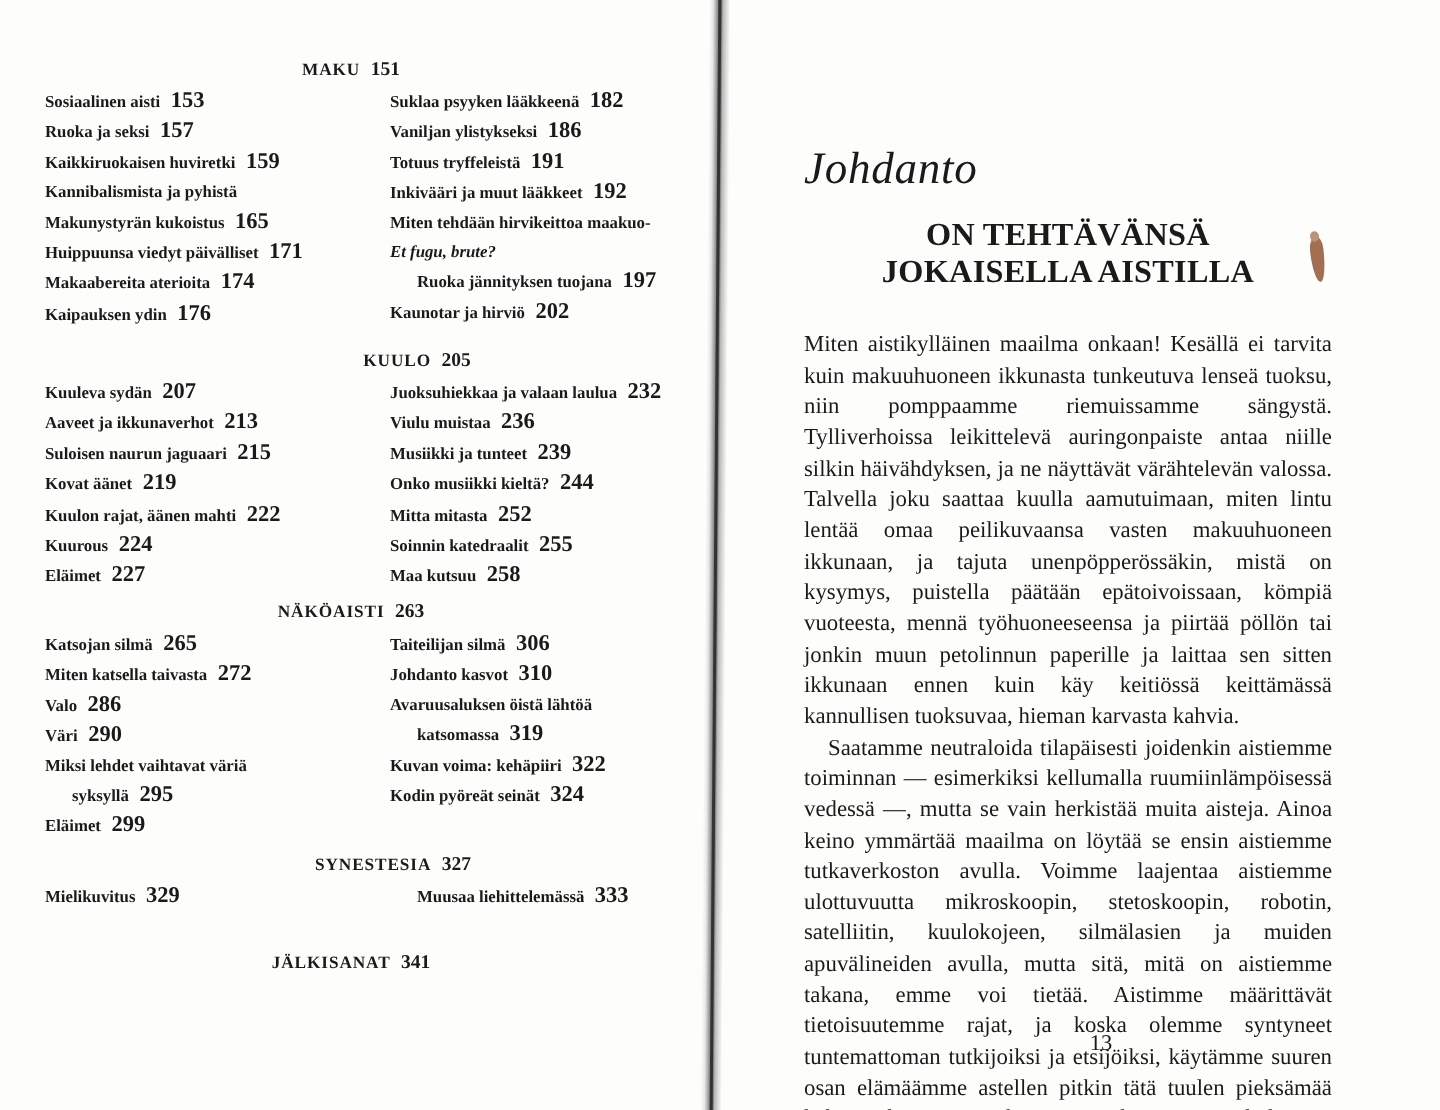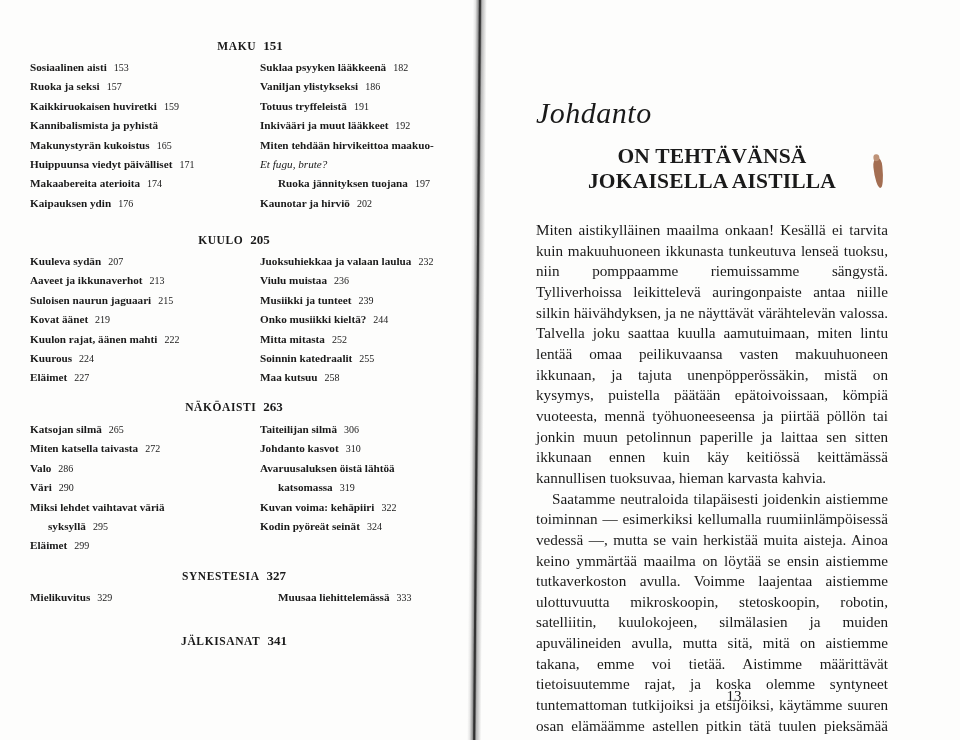--- a/index.html
+++ b/index.html
@@ -79,37 +79,37 @@
   .toc-col.right { padding-left: 26px; }
 
   .toc-line {
     font-size: 11.2px;
     line-height: 19.4px;
     font-weight: bold;
     white-space: nowrap;
     font-family: "Liberation Serif", serif;
   }
   .toc-line.indent { padding-left: 18px; }
-  .toc-line.ital { font-style: italic; font-weight: normal; }
+  .toc-line.ital { font-style: italic; font-weight: bold; }
   .toc-line .pg {
-    font-weight: normal;
+    font-weight: bold;
     font-style: normal;
     margin-left: 7px;
-    font-size: 10px;
+    font-size: 15px;
   }
 
   
   .blk { position: absolute; }
-  #maku-head      { top: 38px;  left: 16px; width: 468px; }
+  #maku-head      { top: 38px;  left: 0; width: 468px; }
   #maku-cols      { top: 58px;  left: 0; width: 468px; }
-  #kuulo-head     { top: 232px; left: 0; width: 468px; }
+  #kuulo-head     { top: 232px; left: 0; width: 468px; padding-left: 44px; }
   #kuulo-cols     { top: 252px; left: 0; width: 468px; }
   #nako-head      { top: 399px; left: 0; width: 468px; }
   #nako-cols      { top: 420px; left: 0; width: 468px; }
-  #syn-head       { top: 568px; left: 0; width: 468px; }
+  #syn-head       { top: 568px; left: 0; width: 468px; padding-left: 28px; }
   #syn-cols       { top: 588px; left: 0; width: 468px; }
   #jalki-head     { top: 633px; left: 0; width: 468px; }
 
   
   .intro-page {
     position: absolute;
     left: 492px;
     top: 0;
     width: 468px;
     height: 740px;

